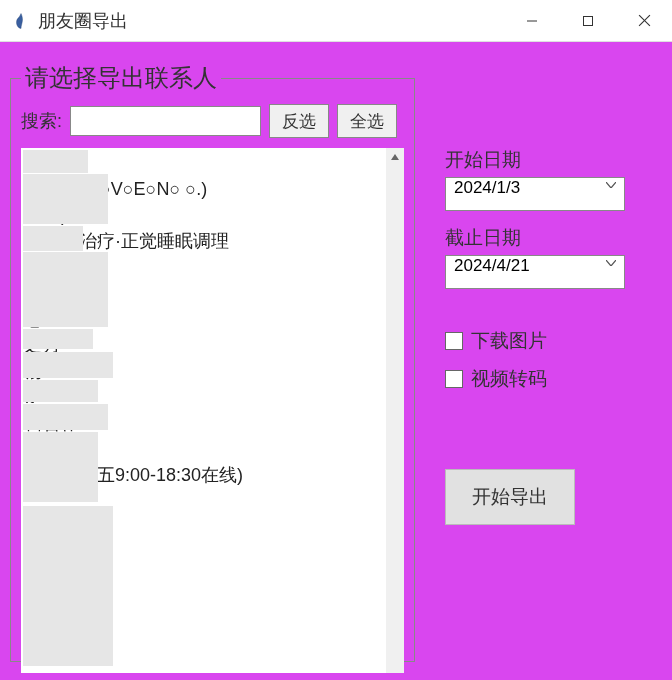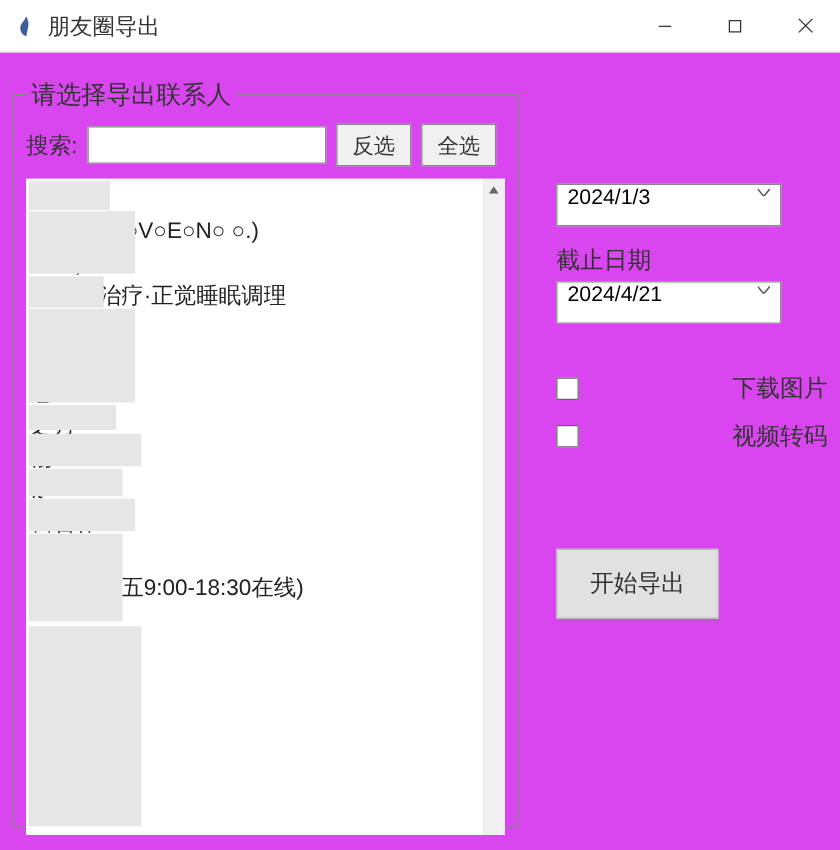--- a/index.html
+++ b/index.html
@@ -63,21 +63,21 @@
       width: 405px;
       position: relative;
     }
     fieldset.groupbox {
       border: 1px solid #888;
       padding: 10px;
       height: 600px;
       position: relative;
     }
     legend.groupbox-legend {
-      font-size: 20px;
+      font-size: 24px;
       padding: 0 4px;
       color: #333;
     }
     .search-row {
       display: flex;
       align-items: center;
       gap: 8px;
       margin-bottom: 10px;
     }
     .search-label {
@@ -166,21 +166,20 @@
     }
     .date-picker-arrow {
       font-size: 11px;
       color: #555;
     }
     .checkbox-row {
       display: flex;
       align-items: center;
       gap: 8px;
       margin-bottom: 12px;
-      justify-content: space-between;
     }
     .checkbox-box {
       width: 18px;
       height: 18px;
       border: 1px solid #666;
       background: #fff;
     }
     .checkbox-label {
       font-size: 19px;
       color: #333;
@@ -291,20 +290,21 @@
           <div class="censor" style="left:2px; top:204px; width:90px; height:26px;"></div>
           <div class="censor" style="left:2px; top:232px; width:75px; height:22px;"></div>
           <div class="censor" style="left:2px; top:256px; width:85px; height:26px;"></div>
           <div class="censor" style="left:2px; top:284px; width:75px; height:70px;"></div>
           <div class="censor" style="left:2px; top:358px; width:90px; height:160px;"></div>
         </div>
       </fieldset>
     </div>
 
     <div class="right-panel">
+      <div class="field-label">开始日期</div>
       <div class="date-picker">
         <span>2024/1/3</span>
         <span class="date-picker-arrow">
           <svg width="10" height="6" viewBox="0 0 10 6">
               <path d="M0 0 L5 6 L10 0" fill="none" stroke="#555" stroke-width="1.2"></path>
             </svg>
         </span>
       </div>
 
       <div class="field-label">截止日期</div>

